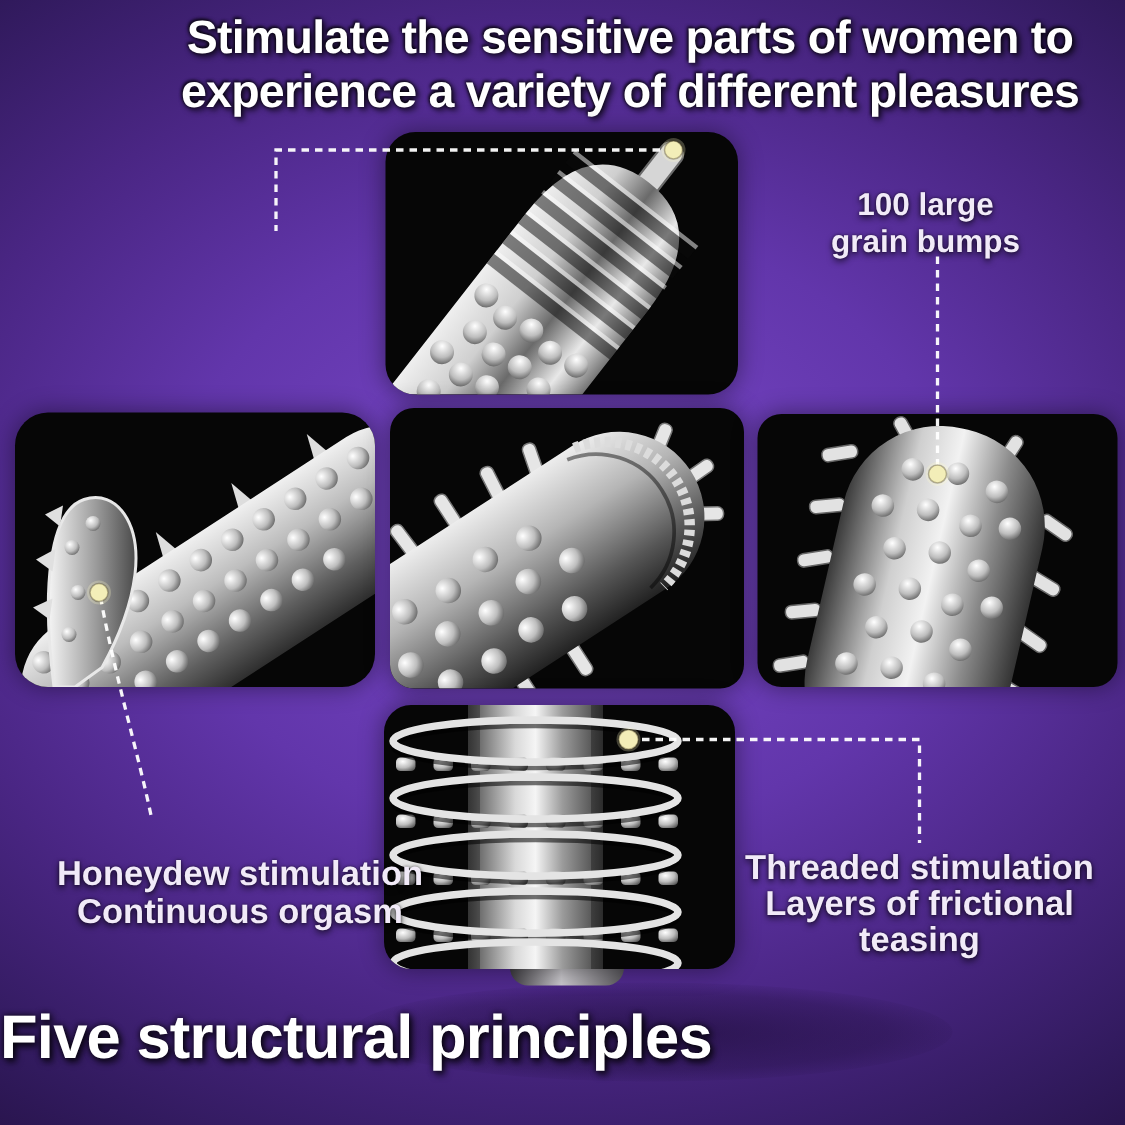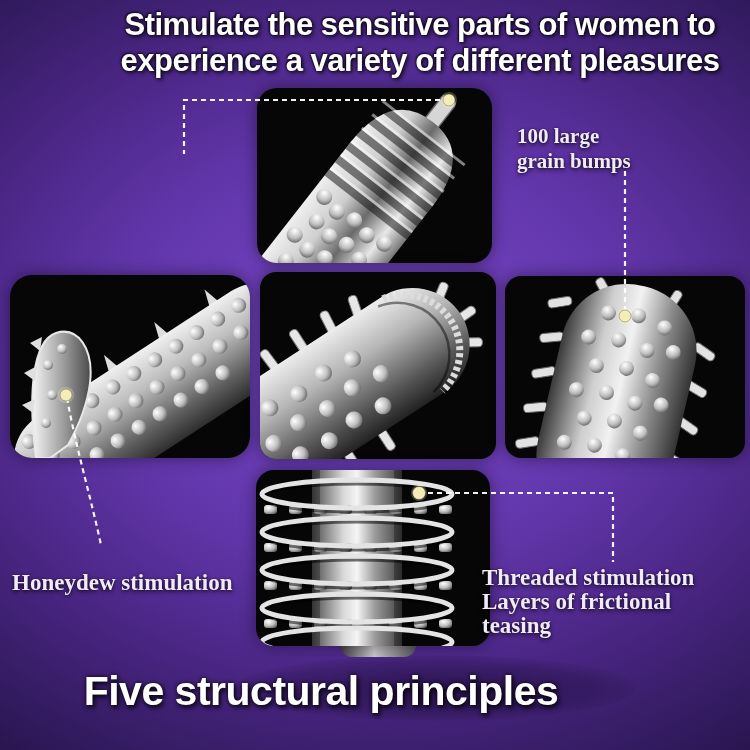--- a/index.html
+++ b/index.html
@@ -11,42 +11,41 @@
       radial-gradient(ellipse 92% 72% at 50% 47%,
         #7a49c9 0%, #6236ab 38%, #4a2684 62%, #311a5d 84%, #221040 100%);
   }
   .headline{
     position:absolute;top:7px;left:0;width:750px;text-align:center;
     color:#ffffff;font-weight:bold;font-size:31px;line-height:36px;letter-spacing:-0.5px;
     text-shadow:0 0 3px rgba(0,0,0,.85), 2px 2px 4px rgba(0,0,0,.75), -1px -1px 2px rgba(0,0,0,.6);
     padding-left:45px;
   }
   .footer-title{
-    position:absolute;top:668px;left:0;width:642px;text-align:center;
+    position:absolute;top:668px;left:0;width:642px;
     color:#ffffff;font-weight:bold;font-size:41px;letter-spacing:-0.5px;
     text-shadow:0 0 4px rgba(0,0,0,.85), 2px 3px 5px rgba(0,0,0,.75);
     z-index:4;
   }
   .photo{
     position:absolute;background:#060606;overflow:hidden;
     box-shadow:0 0 16px rgba(0,0,0,.45);
     z-index:2;
   }
   .photo svg{display:block;width:100%;height:100%;}
   .p-top{left:257px;top:88px;width:235px;height:175px;border-radius:20px;}
   .p-ml{left:10px;top:275px;width:240px;height:183px;border-radius:22px;}
   .p-mc{left:260px;top:272px;width:236px;height:187px;border-radius:16px;}
   .p-mr{left:505px;top:276px;width:240px;height:182px;border-radius:16px;}
   .p-bot{left:256px;top:470px;width:234px;height:176px;border-radius:18px;}
   .label{
-    position:absolute;font-weight:bold;
+    position:absolute;text-align:center;font-weight:bold;
     color:#f1eaf8;font-size:21px;line-height:25px;
     text-shadow:0 2px 4px rgba(0,0,0,.7), 0 0 2px rgba(0,0,0,.55);
     z-index:4;
-    font-family:Liberation Serif, serif;
   }
   .l-physical{left:20px;top:160px;width:260px;}
   .l-bumps{left:517px;top:124px;width:200px;}
   .l-honeydew{left:12px;top:570px;width:296px;font-size:23px;}
   .l-threaded{left:482px;top:566px;width:262px;font-size:23px;line-height:24px;}
   .overlay{position:absolute;left:0;top:0;width:750px;height:750px;z-index:5;pointer-events:none;}
   .floor-shadow{
     position:absolute;left:235px;top:655px;width:400px;height:66px;border-radius:50%;
     background:radial-gradient(ellipse at center, rgba(18,7,38,.55) 0%, rgba(18,7,38,.25) 55%, transparent 75%);
     z-index:1;
@@ -377,20 +376,21 @@
       </g>
     </svg>
   </div>
 
   <div class="label l-bumps">
     <div>100 large</div>
     <div>grain bumps</div>
   </div>
   <div class="label l-honeydew">
     <div>Honeydew stimulation</div>
+    <div>Continuous orgasm</div>
   </div>
   <div class="label l-threaded">
     <div>Threaded stimulation</div>
     <div>Layers of frictional</div>
     <div>teasing</div>
   </div>
 
   <svg class="overlay" viewBox="0 0 750 750">
     <g fill="none" stroke="#ffffff" stroke-width="2.2" stroke-dasharray="5 4" opacity="0.95">
       <path d="M449,100 L184,100 L184,154"></path>

